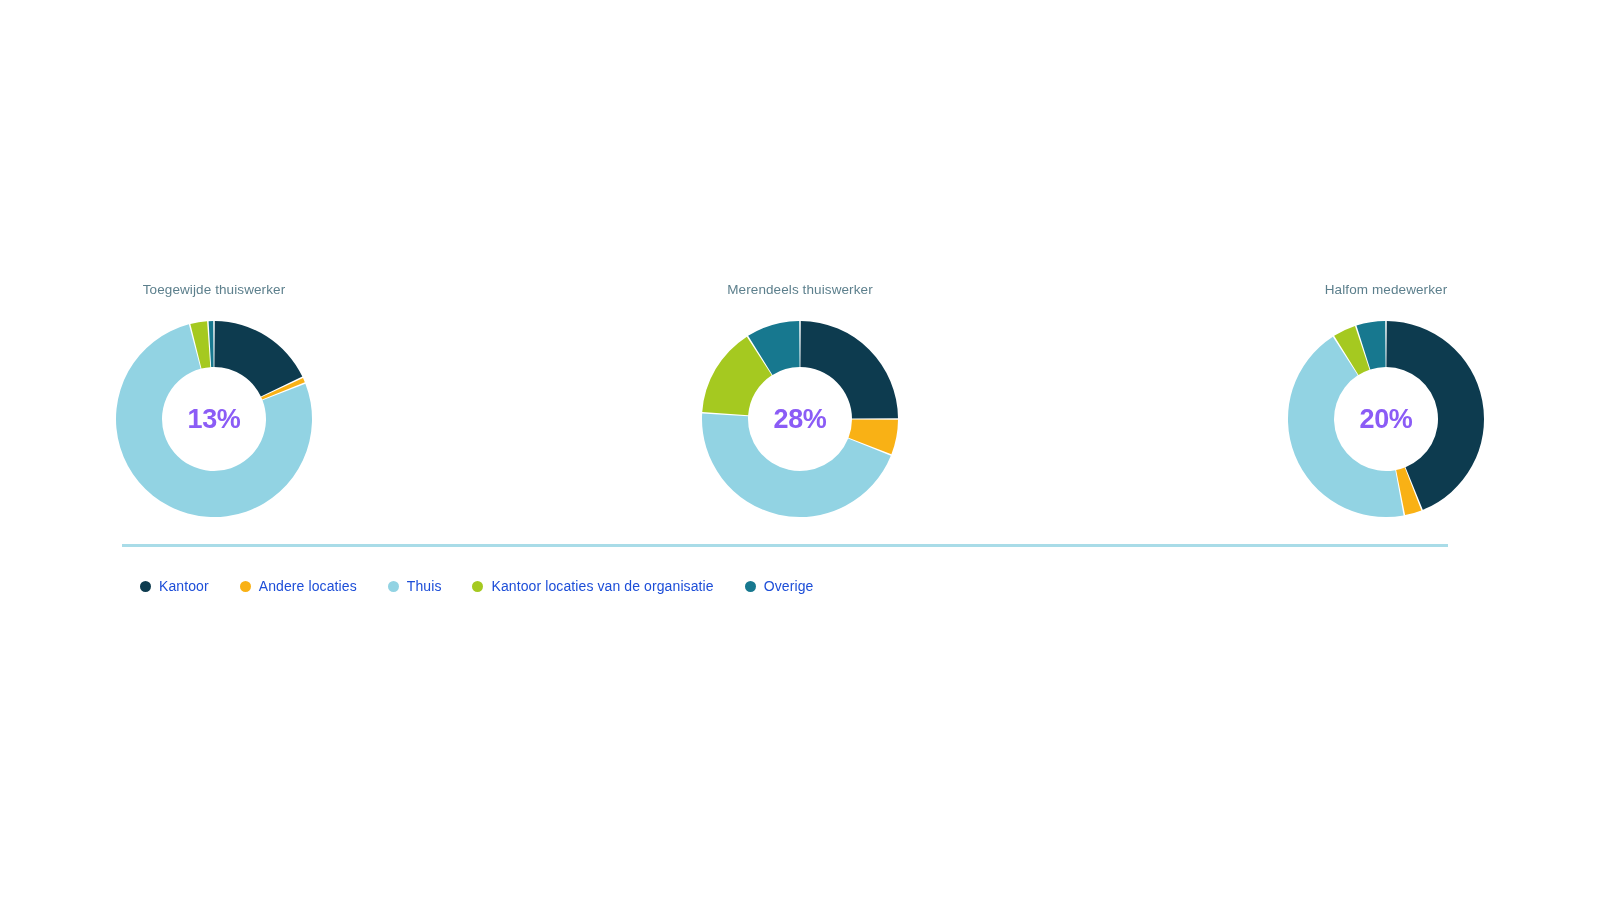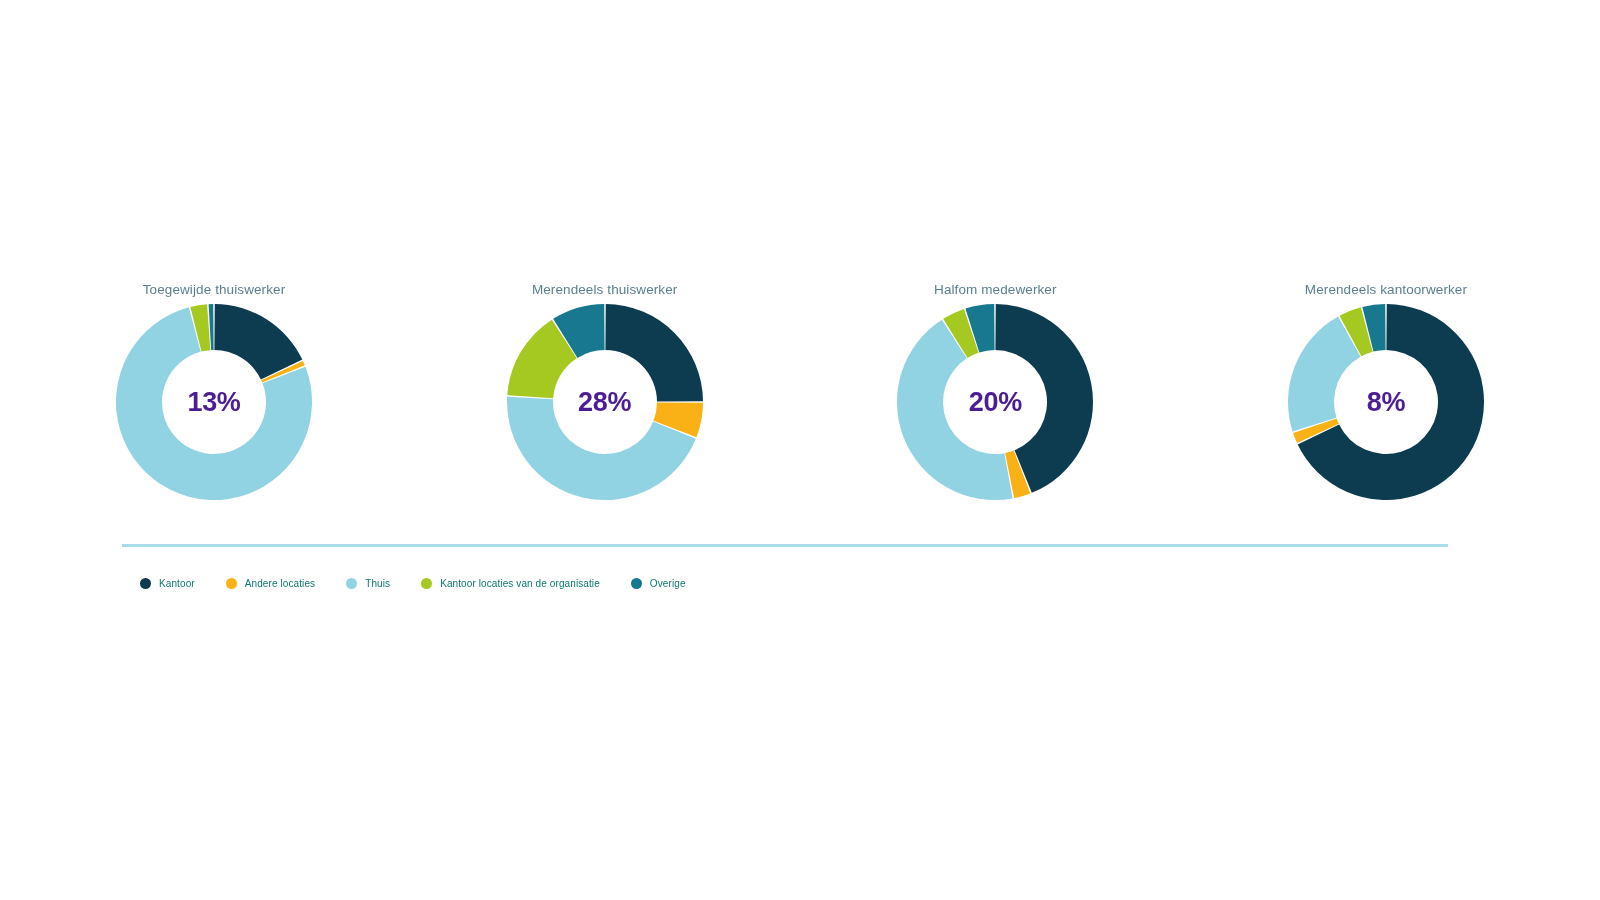--- a/index.html
+++ b/index.html
@@ -40,21 +40,21 @@
     display: flex;
     flex-direction: column;
     align-items: center;
   }
   .chart-title {
     font-size: 13.5px;
     color: #5c7f8c;
     letter-spacing: 0.1px;
     white-space: nowrap;
     text-align: center;
-    margin-bottom: 2px;
+    margin-bottom: 19px;
     font-weight: 400;
     line-height: 16px;
   }
   .donut-wrap {
     position: relative;
     width: 204px;
     height: 204px;
   }
   .donut-wrap svg {
     display: block;
@@ -65,21 +65,21 @@
     position: absolute;
     left: 0;
     top: 0;
     width: 204px;
     height: 204px;
     display: flex;
     align-items: center;
     justify-content: center;
     font-size: 27px;
     font-weight: bold;
-    color: #4c1d95;
+    color: #8b5cf6;
     letter-spacing: -0.3px;
     pointer-events: none;
   }
   .divider {
     position: absolute;
     left: 122px;
     top: 544px;
     width: 1326px;
     height: 3px;
     background: #a9dce8;
@@ -100,22 +100,22 @@
     white-space: nowrap;
   }
   .legend-dot {
     width: 11px;
     height: 11px;
     border-radius: 50%;
     margin-right: 8px;
     flex: none;
   }
   .legend-text {
-    font-size: 10px;
-    color: #0f766e;
+    font-size: 14px;
+    color: #1d4ed8;
     letter-spacing: 0.1px;
   }
 </style>
 </head>
 <body>
 
 <div id="figure">
 
   <div class="charts-row">
       <div class="chart-cell">
@@ -150,33 +150,20 @@
           <svg viewBox="0 0 204 204">
             <path d="M 102.77 4.00 A 98 98 0 0 1 138.79 192.83 L 121.52 150.20 A 52 52 0 0 0 102.41 50.00 Z" fill="#0d3b4f"></path>
             <path d="M 137.36 193.40 A 98 98 0 0 1 121.12 198.12 L 112.14 153.00 A 52 52 0 0 0 120.76 150.50 Z" fill="#f9b115"></path>
             <path d="M 119.61 198.41 A 98 98 0 0 1 48.84 19.67 L 73.79 58.32 A 52 52 0 0 0 111.34 153.15 Z" fill="#92d3e3"></path>
             <path d="M 50.14 18.85 A 98 98 0 0 1 70.99 9.04 L 85.54 52.67 A 52 52 0 0 0 74.48 57.88 Z" fill="#a5c920"></path>
             <path d="M 72.45 8.56 A 98 98 0 0 1 101.23 4.00 L 101.59 50.00 A 52 52 0 0 0 86.32 52.42 Z" fill="#17788f"></path>
           </svg>
           <div class="donut-center-label">20%</div>
         </div>
       </div>
-      <div class="chart-cell">
-        <div class="chart-title">Merendeels kantoorwerker</div>
-        <div class="donut-wrap">
-          <svg viewBox="0 0 204 204">
-            <path d="M 102.77 4.00 A 98 98 0 1 1 13.66 144.42 L 55.12 124.51 A 52 52 0 1 0 102.41 50.00 Z" fill="#0d3b4f"></path>
-            <path d="M 13.00 143.03 A 98 98 0 0 1 9.04 133.01 L 52.67 118.46 A 52 52 0 0 0 54.78 123.77 Z" fill="#f9b115"></path>
-            <path d="M 8.56 131.55 A 98 98 0 0 1 54.12 16.50 L 76.59 56.63 A 52 52 0 0 0 52.42 117.68 Z" fill="#92d3e3"></path>
-            <path d="M 55.46 15.75 A 98 98 0 0 1 76.88 7.27 L 88.67 51.74 A 52 52 0 0 0 77.31 56.24 Z" fill="#a5c920"></path>
-            <path d="M 78.37 6.89 A 98 98 0 0 1 101.23 4.00 L 101.59 50.00 A 52 52 0 0 0 89.46 51.53 Z" fill="#17788f"></path>
-          </svg>
-          <div class="donut-center-label">8%</div>
-        </div>
-      </div>
     </div>
 
   <div class="divider"></div>
 
   <div class="legend">
       <div class="legend-item">
         <span class="legend-dot" style="background: rgb(13, 59, 79);"></span>
         <span class="legend-text">Kantoor</span>
       </div>
       <div class="legend-item">

